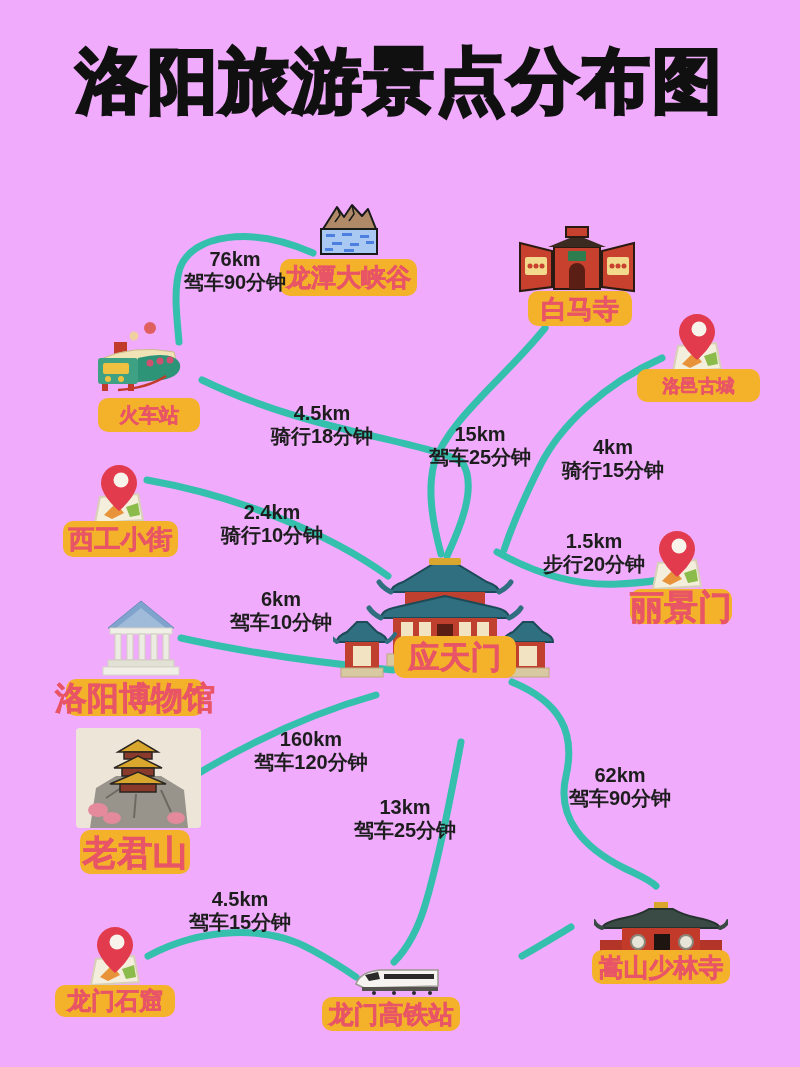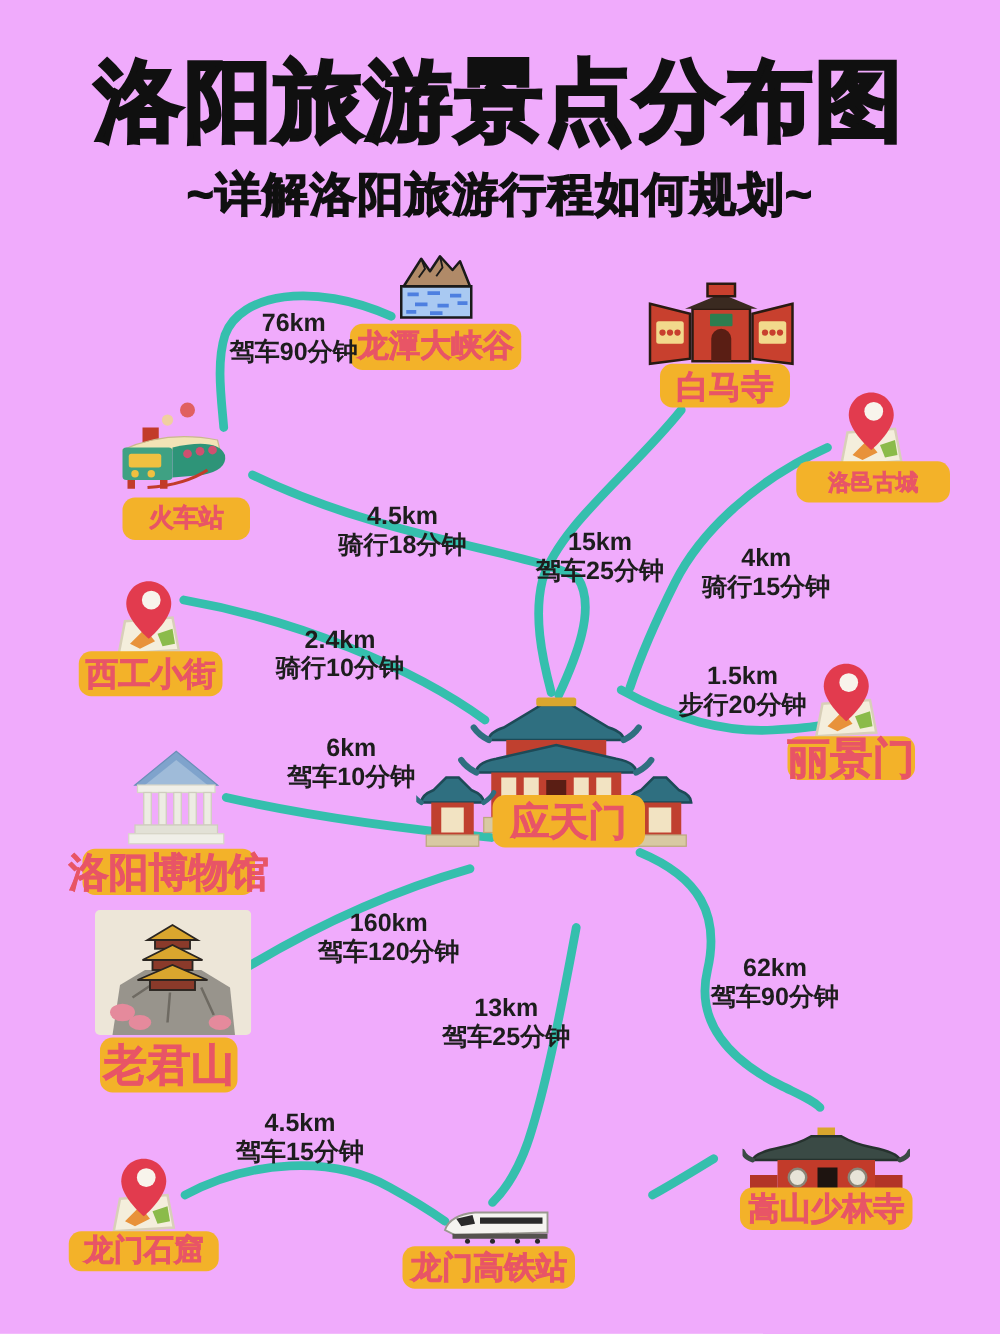--- a/index.html
+++ b/index.html
@@ -33,21 +33,20 @@
   }
   .route-label .dist{display:block;}
   .route-label .mode{display:block;}
 </style>
 </head>
 <body>
 
 <div class="canvas">
 
   <div class="page-title">洛阳旅游景点分布图</div>
-  <div class="page-subtitle">~详解洛阳旅游行程如何规划~</div>
 
   <svg class="routes-svg" width="800" height="1067" viewBox="0 0 800 1067">
     <g fill="none" stroke="#35BFAD" stroke-width="7" stroke-linecap="round">
       <path d="M 313 253 C 250 225, 192 235, 180 268 C 173 290, 177 318, 179 342"></path>
       <path d="M 202 380 C 310 432, 420 440, 462 462 C 478 486, 460 528, 447 556"></path>
       <path d="M 545 328 C 505 378, 448 420, 434 464 C 427 492, 433 524, 441 554"></path>
       <path d="M 662 358 C 604 384, 560 426, 540 466 C 524 498, 512 526, 504 550"></path>
       <path d="M 497 552 C 540 576, 582 586, 618 584 C 636 583, 650 582, 658 580"></path>
       <path d="M 147 480 C 238 496, 330 534, 388 576"></path>
       <path d="M 181 638 C 252 654, 332 664, 393 670"></path>

